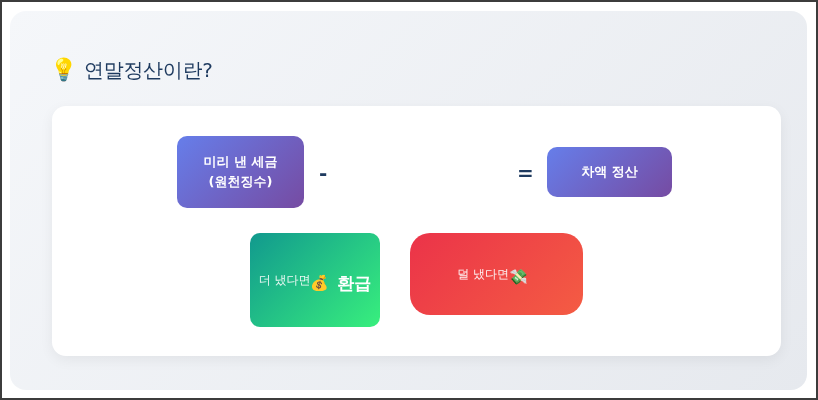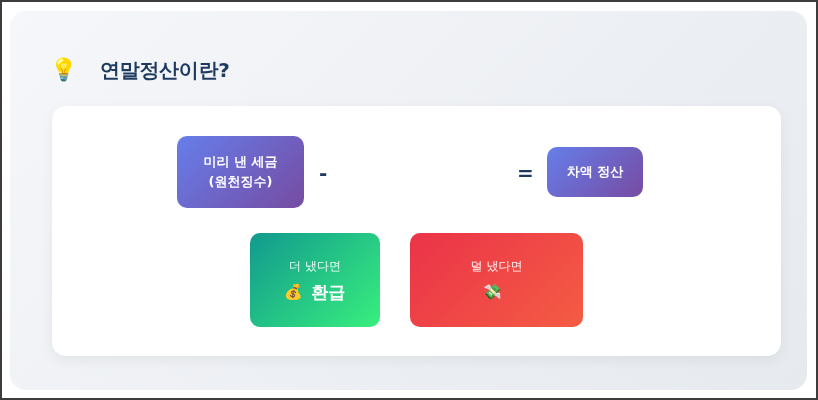--- a/index.html
+++ b/index.html
@@ -21,22 +21,22 @@
   .title-row {
     position: absolute;
     left: 40px; top: 44px;
     height: 30px;
     display: flex; align-items: center;
   }
   .bulb {
     font-size: 22px; width: 30px; line-height: 30px;
   }
   .title {
-    margin-left: 20px;
-    font-size: 20px; font-weight: bold;
+    margin-left: 4px;
+    font-size: 20px; font-weight: normal;
     color: #1e3a5f;
     letter-spacing: -0.3px;
   }
   .inner-card {
     position: absolute;
     left: 42px; top: 95px;
     width: 729px; height: 250px;
     background: #ffffff;
     border-radius: 14px;
     box-shadow: 0 4px 14px rgba(0,0,0,0.06);
@@ -57,21 +57,21 @@
     position: absolute;
     color: #1e3a5f;
     font-weight: bold;
     font-size: 20px;
     line-height: 20px;
   }
   .rbox {
     position: absolute;
     border-radius: 10px;
     color: #ffffff;
-    display: flex; flex-direction: column;
+    display: flex; flex-direction: row;
     align-items: center; justify-content: center;
     text-align: center;
   }
   .rbox .small { font-size: 12px; opacity: 0.92; line-height: 18px; }
   .rbox .big { font-size: 17px; font-weight: bold; margin-top: 6px; line-height: 22px; display: flex; align-items: center; }
   .rbox .big .emo { font-size: 15px; margin-right: 8px; }
   .green { background: linear-gradient(135deg, #11998e 0%, #38ef7d 100%); }
   .red { background: linear-gradient(135deg, #eb3349 0%, #f45c43 100%); }
 </style>
 </head>
@@ -88,32 +88,32 @@
     <div class="pbox" style="left:125px; top:30px; width:127px; height:72px;">
       <span>미리 낸 세금</span>
       <span>(원천징수)</span>
     </div>
 
     <div class="op" style="left:267px; top:57px;">-</div>
 
 
     <div class="op" style="left:465px; top:57px;">=</div>
 
-    <div class="pbox" style="left:495px; top:41px; width:96px; height:50px;">
+    <div class="pbox" style="left:495px; top:41px; width:125px; height:50px;">
       <span>차액 정산</span>
     </div>
 
     <div class="rbox green" style="left:198px; top:127px; width:130px; height:94px;">
       <span class="small">더 냈다면</span>
       <span class="big">
         <span class="emo">💰</span>
         <span>환급</span>
       </span>
     </div>
 
-    <div class="rbox red" style="left:358px; top:127px; width:173px; height:94px;">
+    <div class="rbox red" style="left:358px; top:127px; width:173px; height:82px;border-radius:20px;">
       <span class="small">덜 냈다면</span>
       <span class="big">
         <span class="emo">💸</span>
       </span>
     </div>
   </div>
 </div>
 
 </body></html>

